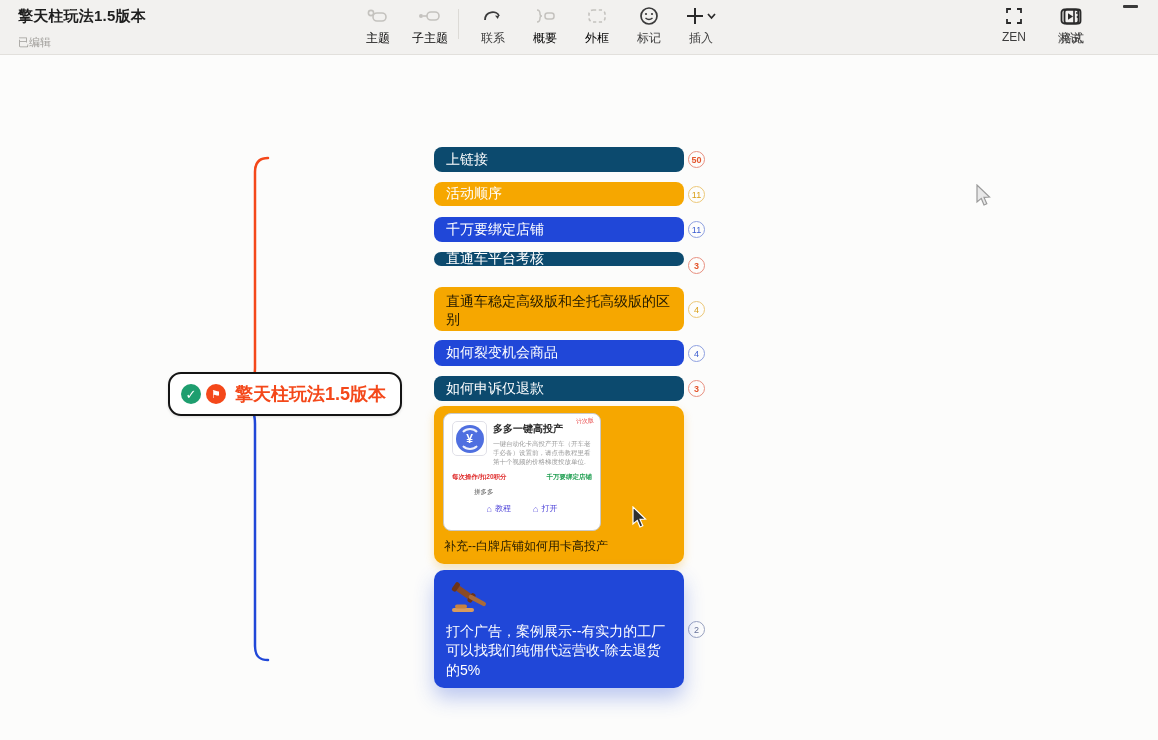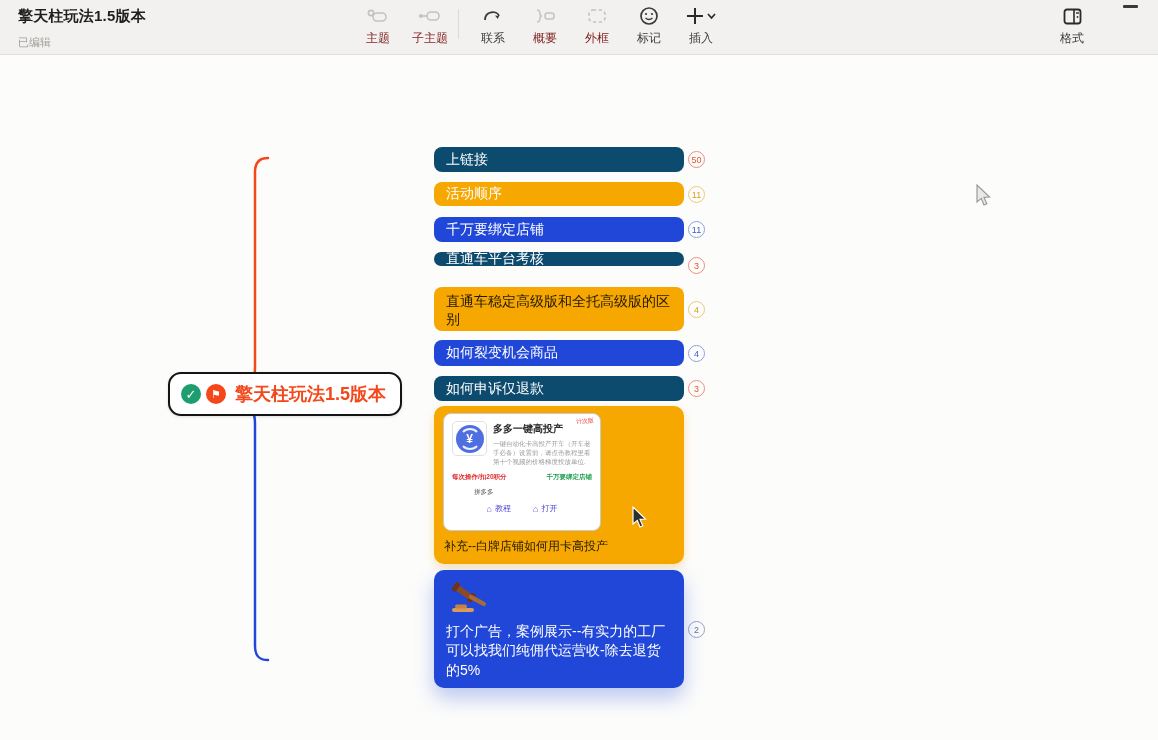--- a/index.html
+++ b/index.html
@@ -11,21 +11,21 @@
              background:#f2f1ef; border-bottom:1px solid #e2e0dc;
              display:flex; align-items:center; }
   .tb-left { position:absolute; left:18px; top:7px; }
   .tb-title { font-size:15px; font-weight:bold; color:#1f1f1f; letter-spacing:.2px; }
   .tb-status { font-size:11px; color:#a09e9a; margin-top:9px; }
 
   .tb-center { position:absolute; left:352px; top:5px; display:flex; align-items:flex-start; }
   .tb-item { width:52px; display:flex; flex-direction:column; align-items:center; gap:3px; cursor:pointer; }
   .tb-item .ic { height:22px; display:flex; align-items:center; justify-content:center; }
   .tb-item .lb { font-size:12px; color:#3d3d3d; white-space:nowrap; }
-  .tb-item.disabled .lb { color:#7f1d1d;text-align:center; }
+  .tb-item.disabled .lb { color:#000000;text-align:center; }
   .tb-item.disabled svg * { stroke:#c4c2be; fill:none; }
   .tb-item.disabled svg .f { fill:#c4c2be; stroke:none; }
   .tb-sep { width:1px; height:30px; background:#dcdad6; margin:4px 8px 0 2px; }
 
   .tb-right { position:absolute; right:60px; top:5px; display:flex; }
   .tb-right .tb-item { width:56px; }
   .tb-item-format { position:absolute; left:1046px; top:5px; }
   .win-dash { position:absolute; right:20px; top:5px; width:15px; height:3px; background:#3a3a3a; border-radius:1px; }
 
   
@@ -50,21 +50,21 @@
   .c-red    { background:#0c4a6e; }
   .c-yellow { background:#f6a700; }
   .c-blue   { background:#2047d8; }
   .t-dark   { color:#231a00; }
   .topic.multiline { white-space:normal; line-height:1.3; align-items:center; padding-top:2px; }
 
   
   .badge { position:absolute; left:688px; width:17px; height:17px; border-radius:50%;
            background:#fdfdfc; display:flex; align-items:center; justify-content:center;
            font-size:9px; cursor:pointer; }
-  .b-red    { border:1.5px solid #e89080; color:#e4552c; }
+  .b-red    { border:1.5px solid #e89080; color:#e4552c;font-weight:bold; }
   .b-yellow { border:1.5px solid #ecc878; color:#d99e14; }
   .b-blue   { border:1.5px solid #8ea0e0; color:#3a5cd0; }
   .b-gray   { border:1.5px solid #9aa3c0; color:#6a7498; }
 
   
   .media-node { position:absolute; left:434px; top:406px; width:250px; height:158px;
                 background:#f6a700; border-radius:10px; cursor:pointer;
                 box-shadow:0 4px 10px rgba(246,167,0,.28); }
   .plugin-card { position:absolute; left:9px; top:7px; width:158px; height:118px;
                  background:#fff; border:1px solid #c9c9c9; border-radius:8px;
@@ -172,20 +172,39 @@
         <svg width="30" height="20" viewBox="0 0 30 20">
             <line x1="9" y1="2" x2="9" y2="18" stroke="#2a2a2a" stroke-width="2"></line>
             <line x1="1" y1="10" x2="17" y2="10" stroke="#2a2a2a" stroke-width="2"></line>
             <path d="M22,8 l3.5,4 l3.5,-4" fill="none" stroke="#2a2a2a" stroke-width="1.7"></path>
           </svg>
       </span>
       <span class="lb">插入</span>
     </div>
   </div>
 
+  <div class="tb-right">
+    <div class="tb-item">
+      <span class="ic">
+        <svg width="18" height="18" viewBox="0 0 18 18">
+            <path d="M6,2 H2 V6 M12,2 h4 v4 M2,12 v4 h4 M16,12 v4 h-4" fill="none" stroke="#2a2a2a" stroke-width="1.8"></path>
+          </svg>
+      </span>
+      <span class="lb">ZEN</span>
+    </div>
+    <div class="tb-item">
+      <span class="ic">
+        <svg width="20" height="17" viewBox="0 0 20 17">
+            <rect x="1.5" y="1.5" width="17" height="14" rx="3" fill="none" stroke="#2a2a2a" stroke-width="1.8"></rect>
+            <path d="M8,5.2 l5,3.3 l-5,3.3 z" fill="#2a2a2a"></path>
+          </svg>
+      </span>
+      <span class="lb">演说</span>
+    </div>
+  </div>
 
   <div class="tb-item tb-item-format">
     <span class="ic">
       <svg width="19" height="17" viewBox="0 0 19 17">
           <rect x="1.5" y="1.5" width="16" height="14" rx="2.5" fill="none" stroke="#2a2a2a" stroke-width="1.8"></rect>
           <line x1="11" y1="1.5" x2="11" y2="15.5" stroke="#2a2a2a" stroke-width="1.6"></line>
           <line x1="13" y1="5" x2="16" y2="5" stroke="#2a2a2a" stroke-width="1.4"></line>
           <circle cx="14.5" cy="9" r="0.9" fill="#2a2a2a"></circle>
         </svg>
     </span>

